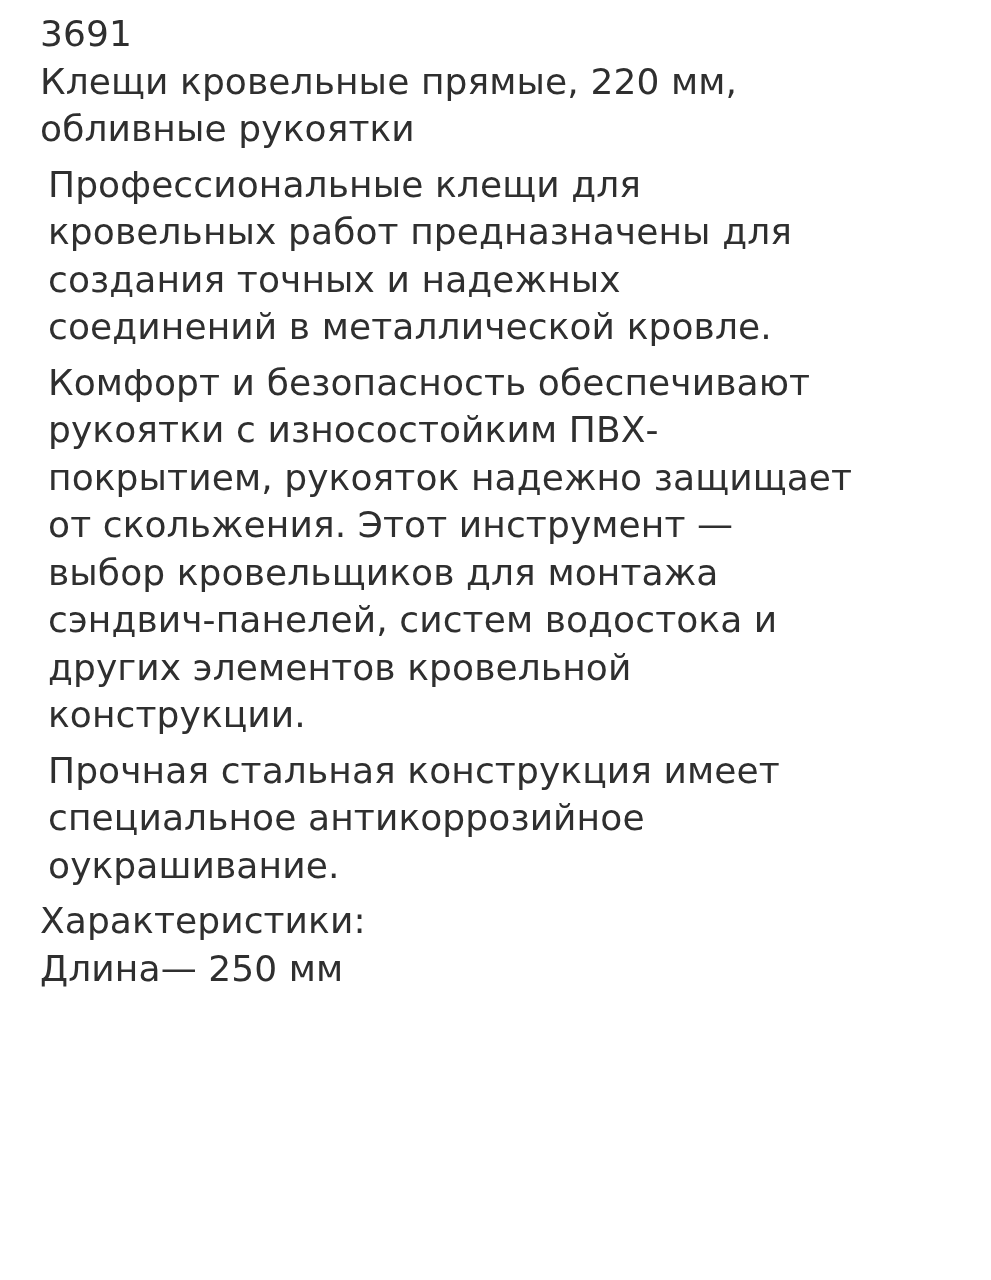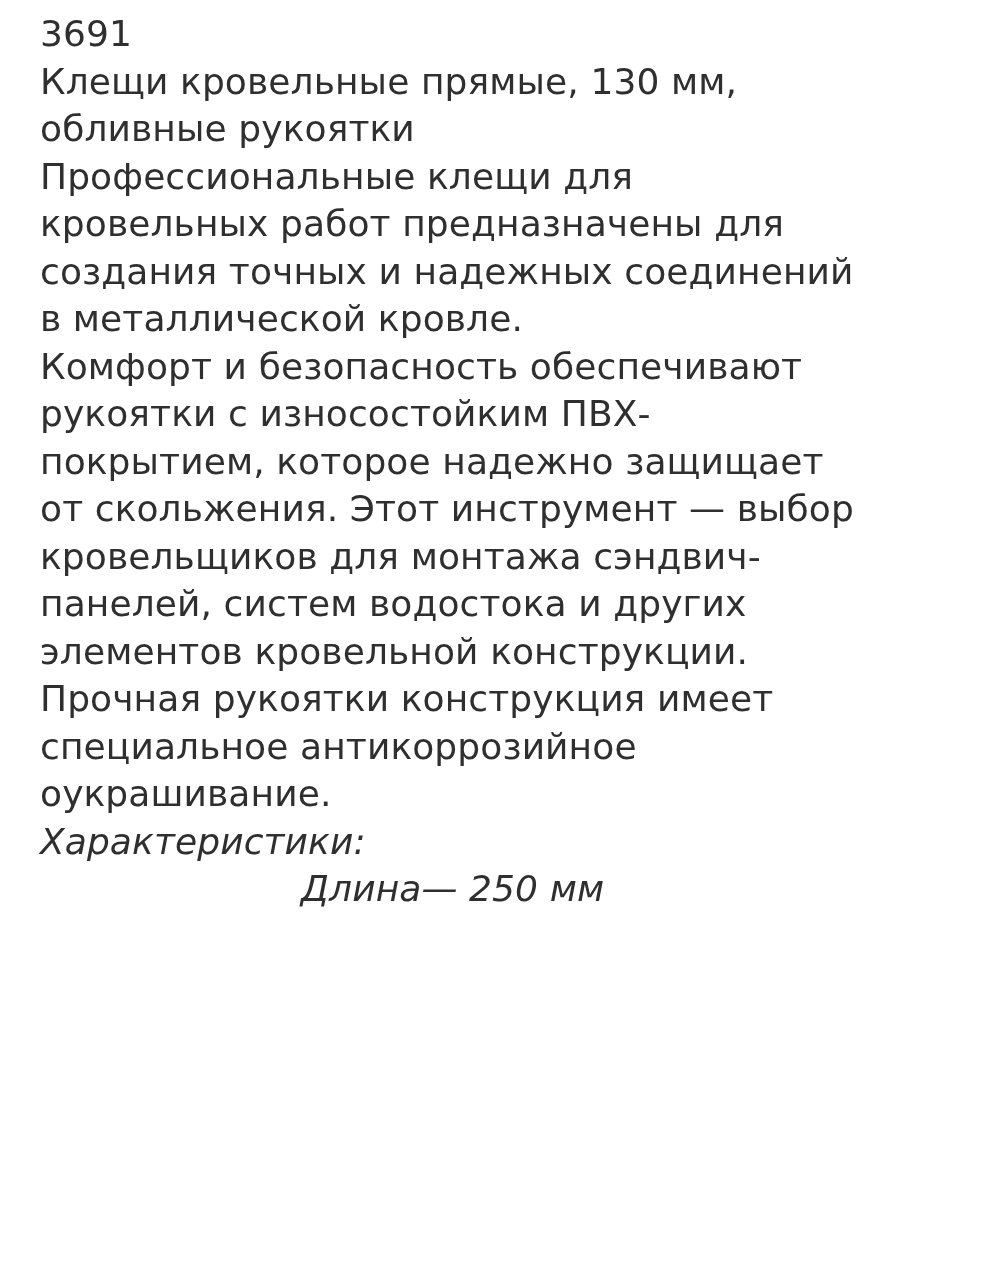--- a/index.html
+++ b/index.html
@@ -24,50 +24,48 @@
   .doc {
     font-size: 36px;
     line-height: 1.32;
     letter-spacing: 0.1px;
     color: #2f2f2f;
     font-weight: 400;
   }
   .line {
     display: block;
     white-space: pre-wrap;
-    font-style: italic;
   }
   .para {
     display: block;
-    margin: 0;
+    margin: 8px;
   }
   .sku {
     display: block;
   }
   .title {
     display: block;
   }
   .specs .line {
     display: block;
-    text-align: center;
   }
 </style>
 </head>
 <body>
 
 <div class="page">
   <div class="doc">
 
     <span class="sku">3691</span>
 
-    <span class="title">Клещи кровельные прямые, 130 мм, обливные рукоятки</span>
+    <span class="title">Клещи кровельные прямые, 220 мм, обливные рукоятки</span>
 
     <span class="para">Профессиональные клещи для кровельных работ предназначены для создания точных и надежных соединений в металлической кровле.</span>
-    <span class="para">Комфорт и безопасность обеспечивают рукоятки с износостойким ПВХ-покрытием, которое надежно защищает от скольжения. Этот инструмент — выбор кровельщиков для монтажа сэндвич-панелей, систем водостока и других элементов кровельной конструкции.</span>
-    <span class="para">Прочная рукоятки конструкция имеет специальное антикоррозийное оукрашивание.</span>
+    <span class="para">Комфорт и безопасность обеспечивают рукоятки с износостойким ПВХ-покрытием, рукояток надежно защищает от скольжения. Этот инструмент — выбор кровельщиков для монтажа сэндвич-панелей, систем водостока и других элементов кровельной конструкции.</span>
+    <span class="para">Прочная стальная конструкция имеет специальное антикоррозийное оукрашивание.</span>
 
     <span class="line">Характеристики:</span>
 
     <div class="specs">
       <span class="line">Длина— 250 мм</span>
     </div>
 
   </div>
 </div>
 

